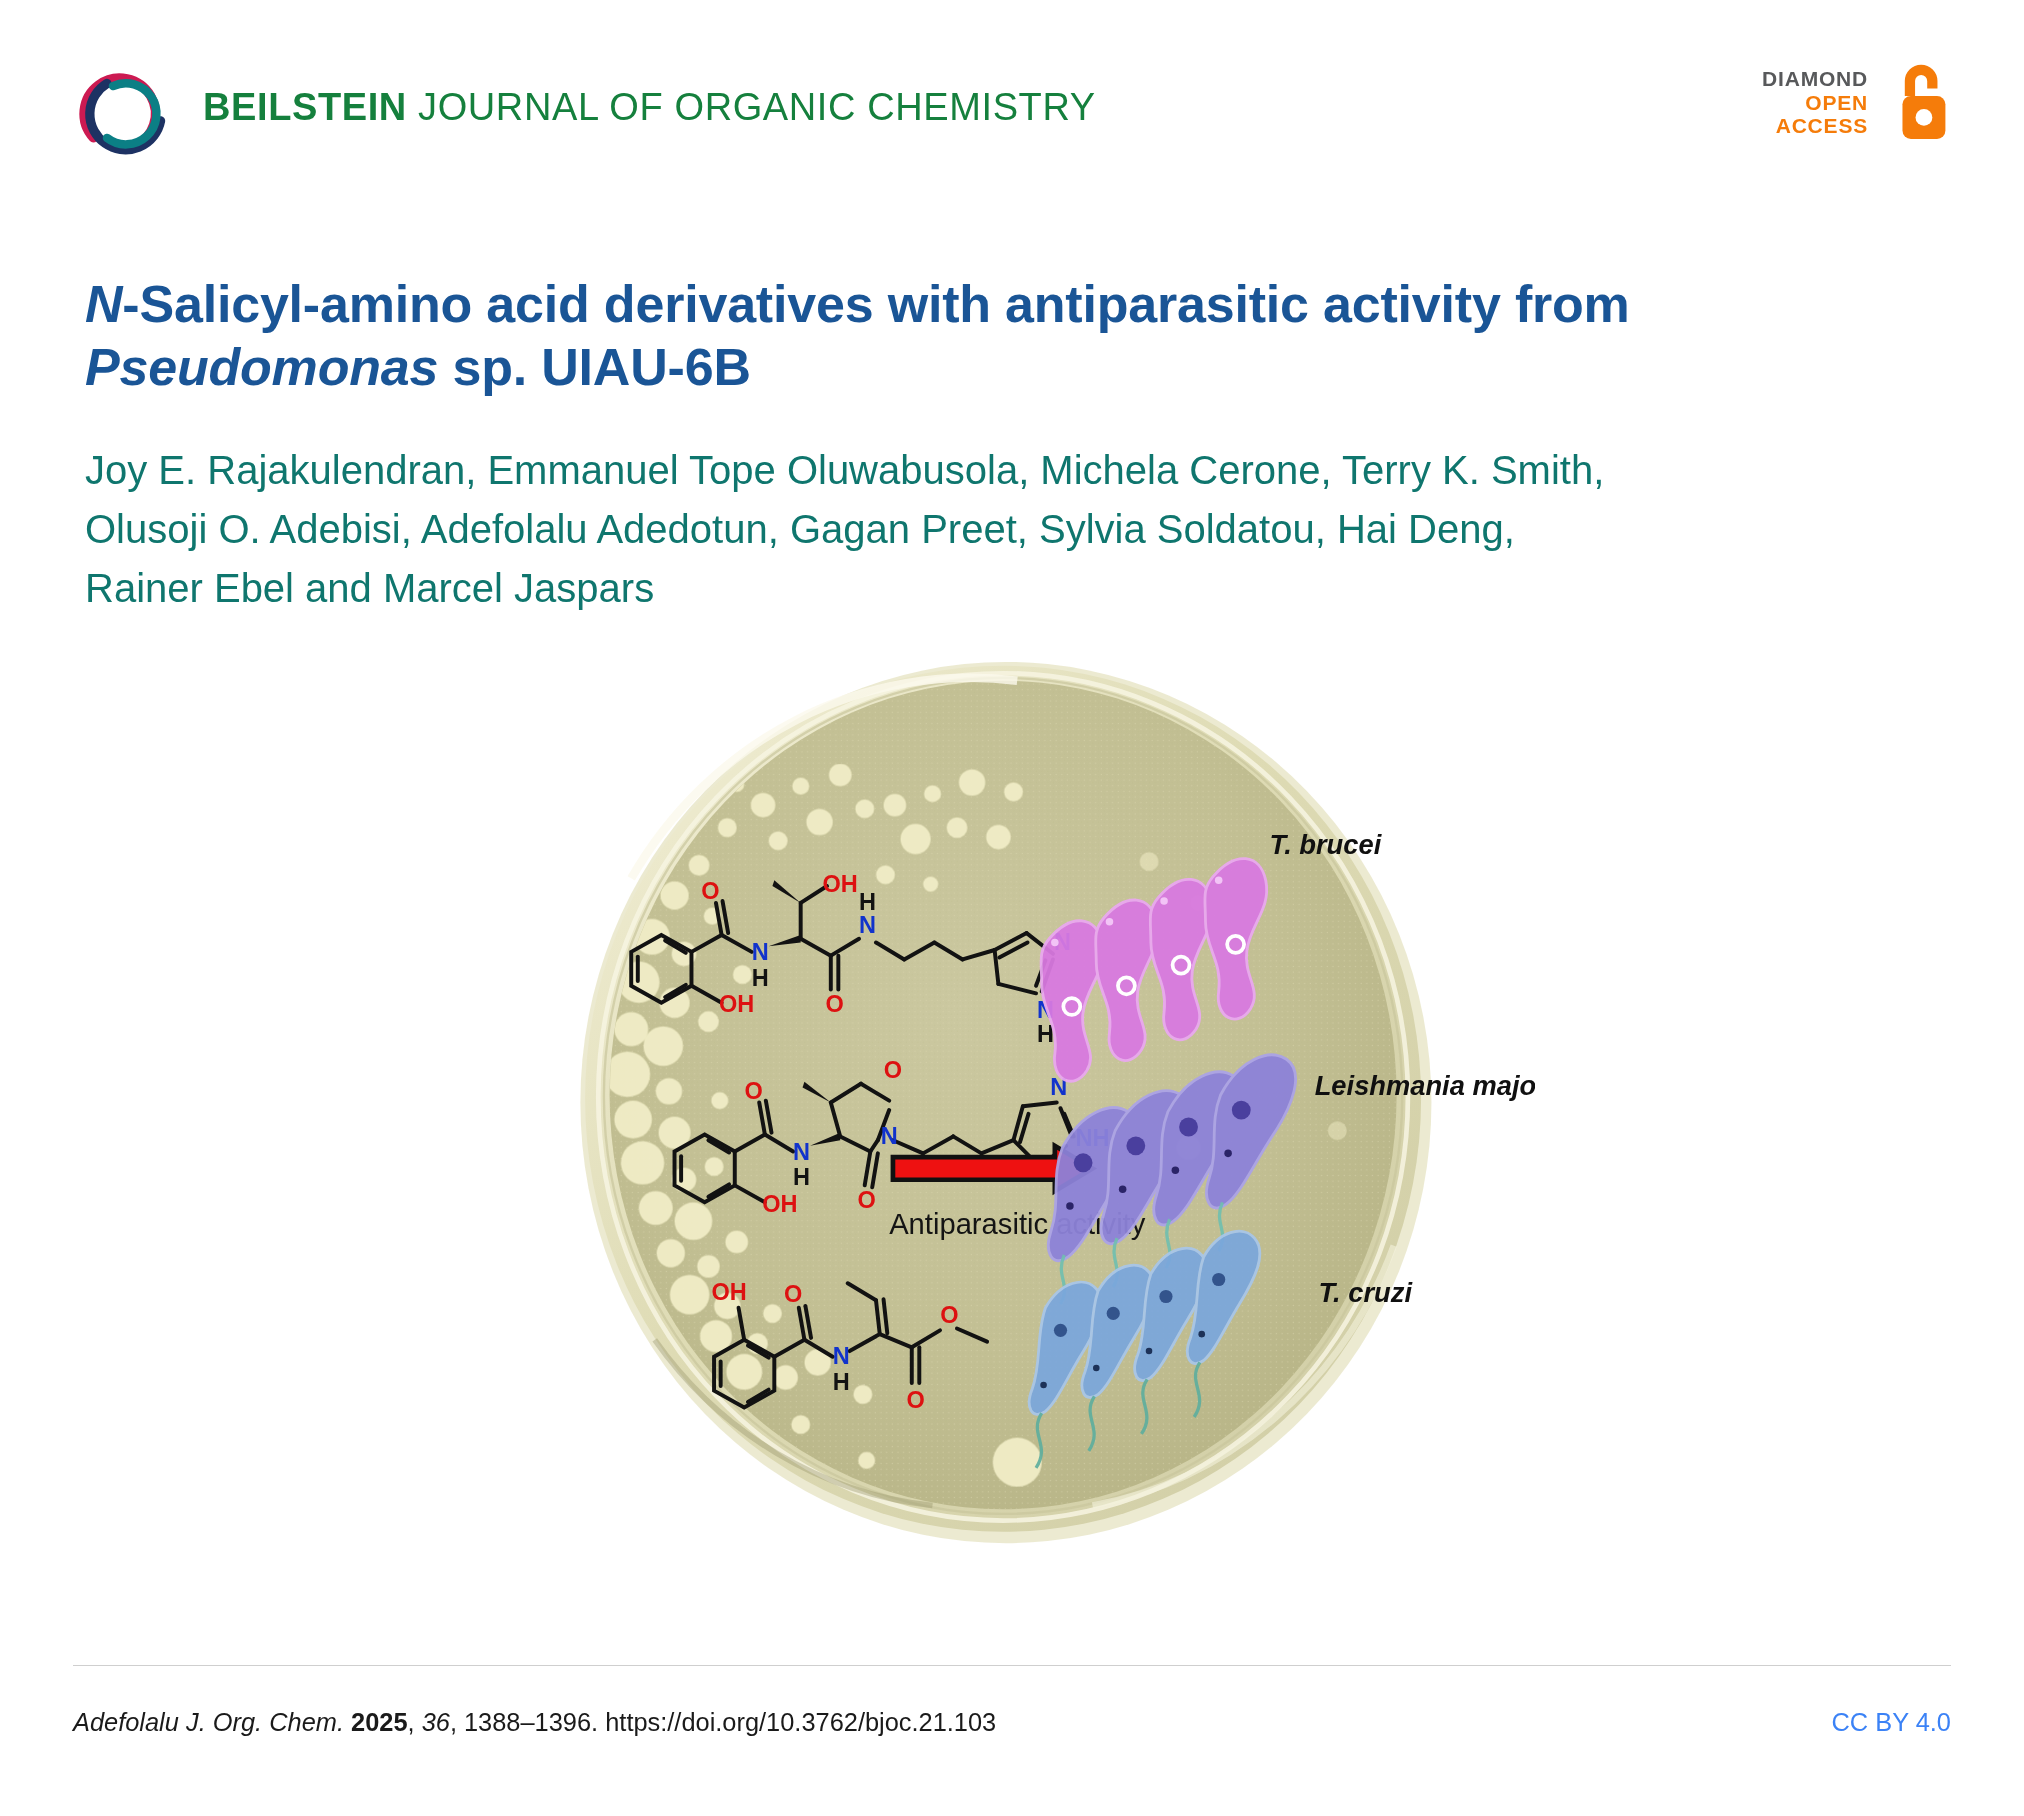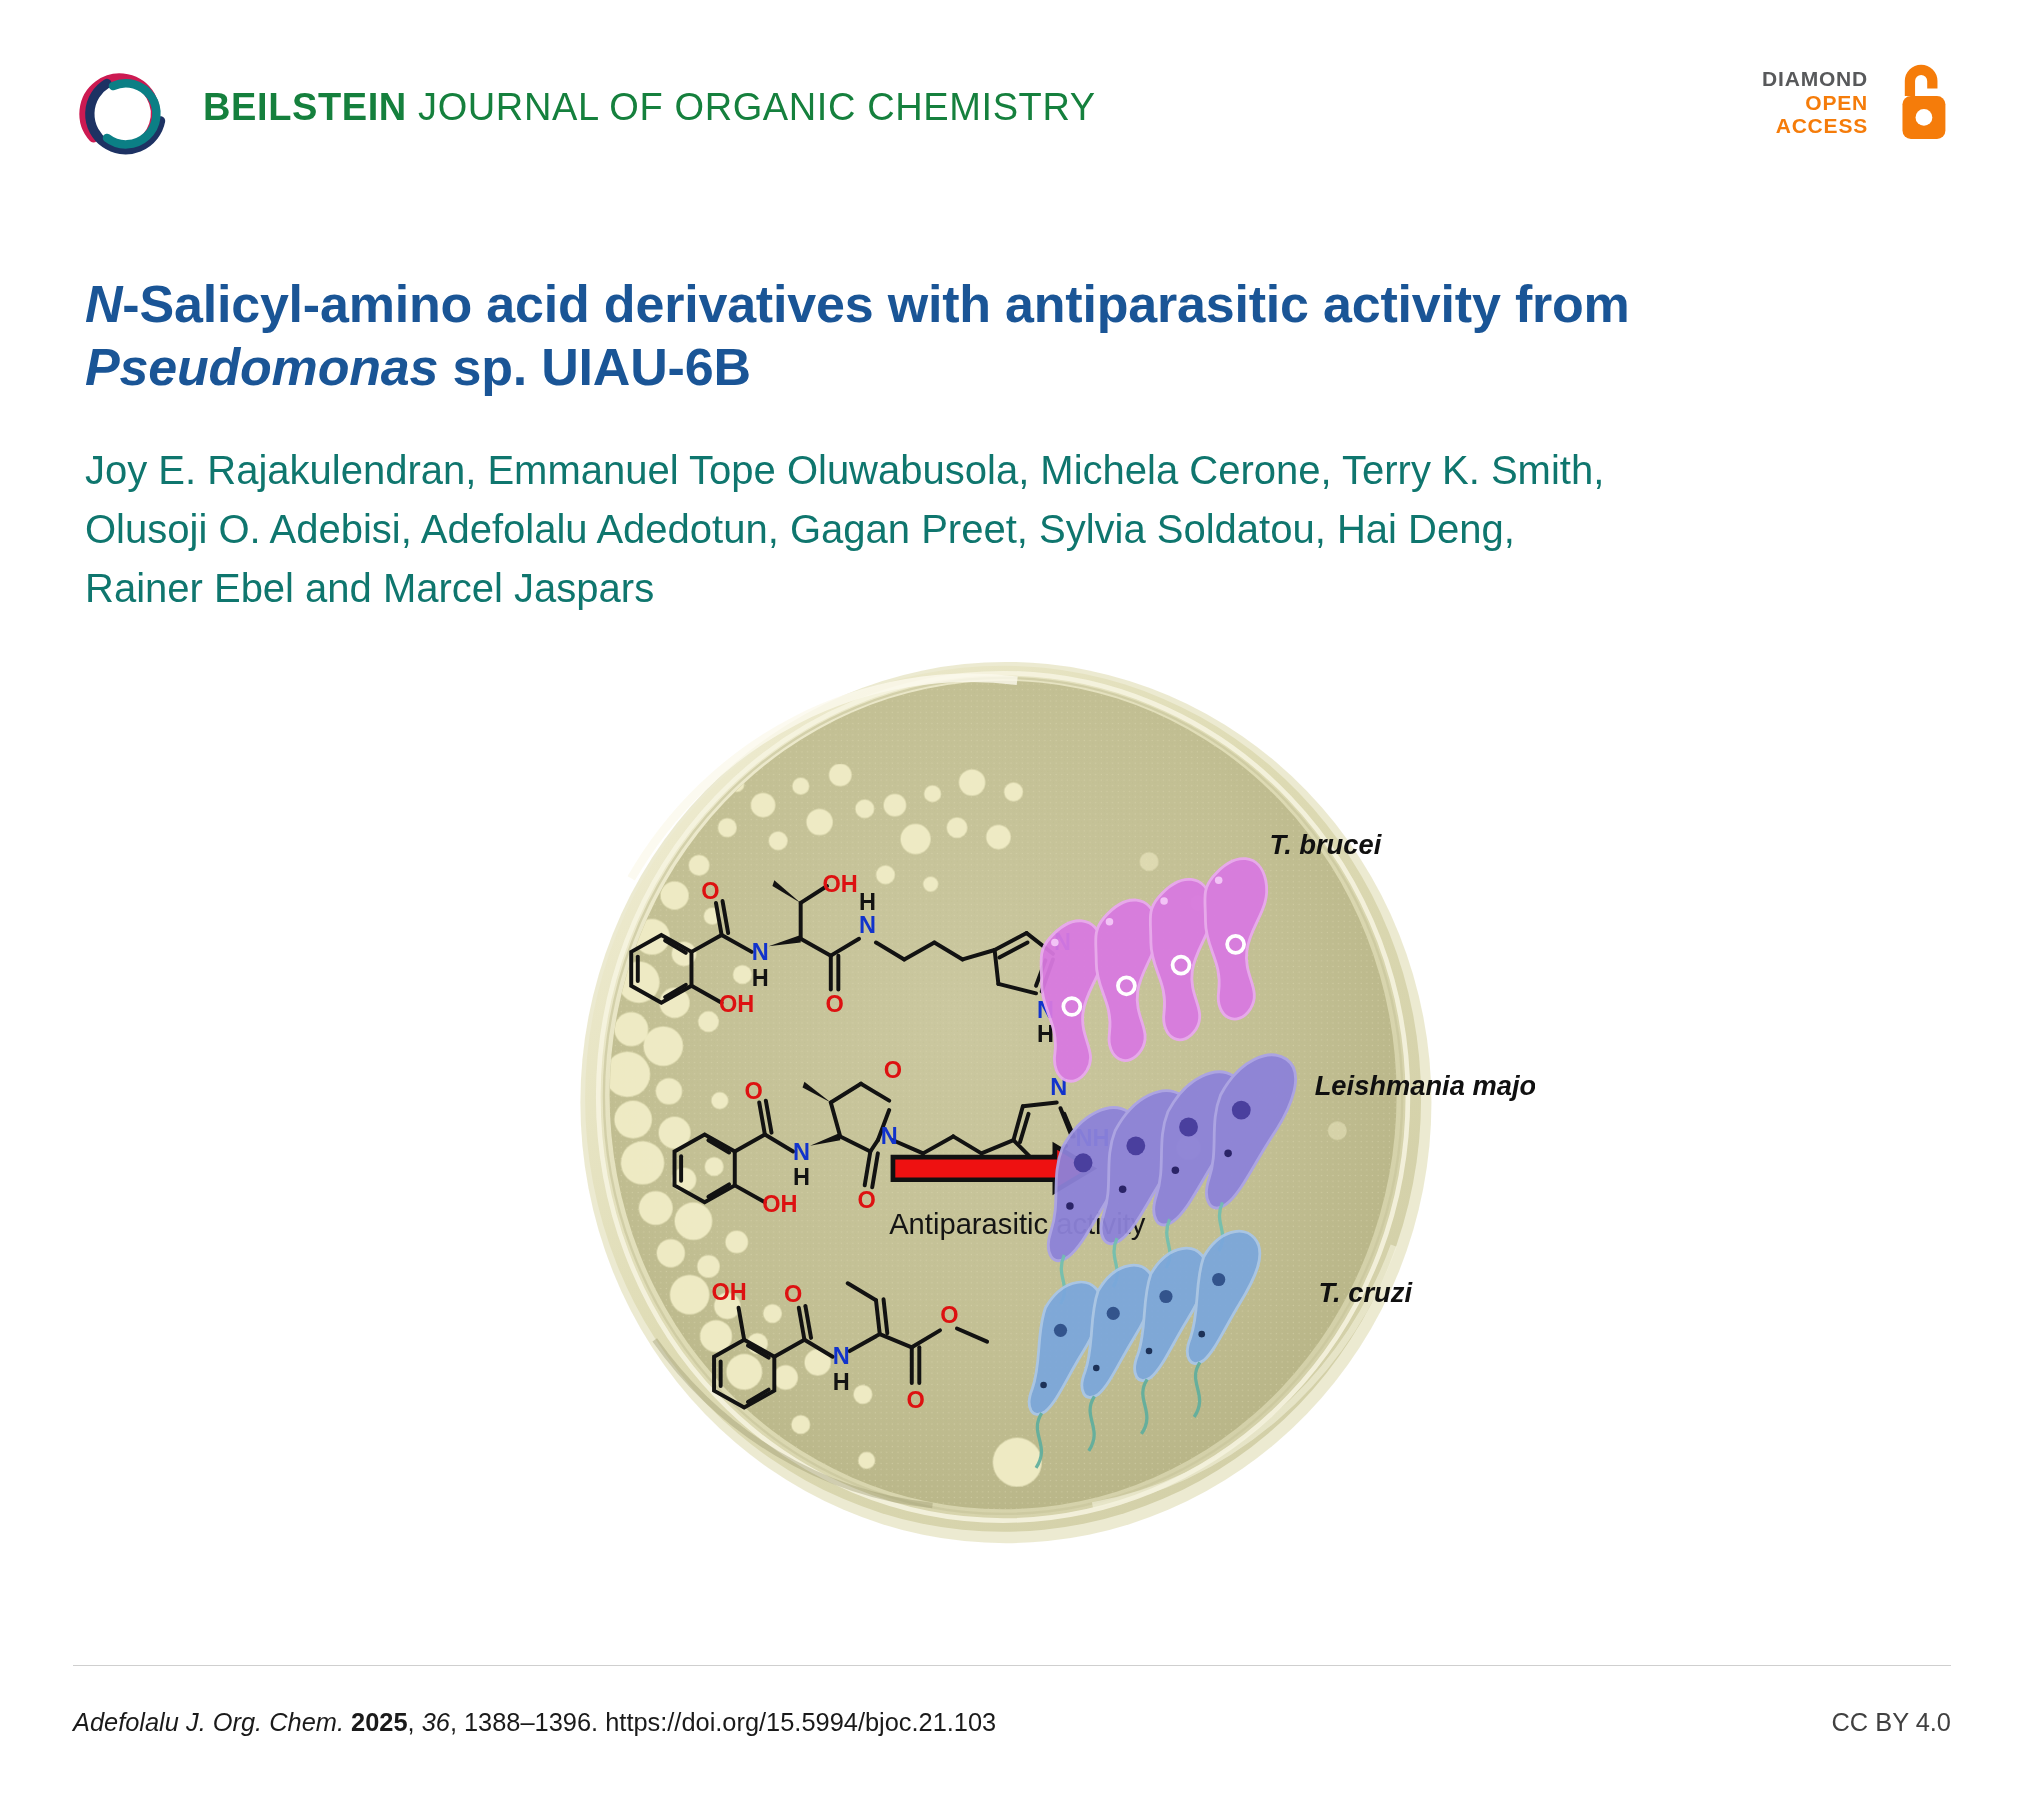--- a/index.html
+++ b/index.html
@@ -154,21 +154,21 @@
   }
   .citation {
     font-size: 25.4px;
     color: #1a1a1a;
     white-space: nowrap;
   }
   .citation .c-italic { font-style: italic; }
   .citation .c-bold { font-weight: bold; }
   .license {
     font-size: 25.4px;
-    color: #404040;
+    color: #3b82f6;
     white-space: nowrap;
   }
 </style>
 </head>
 <body>
 
 <div class="page">
 
   <div class="masthead">
 
@@ -530,19 +530,19 @@
         </g>
         <text x="880" y="700" font-family="'Liberation Sans', sans-serif" font-size="29" font-weight="bold" font-style="italic" fill="#101010">T. cruzi</text>
 
       </svg>
     </div>
   </div>
 
   <div class="footer">
     <div class="footer-rule"></div>
     <div class="footer-row">
-      <div class="citation"><span class="c-italic">Adefolalu J. Org. Chem.</span><span> </span><span class="c-bold">2025</span><span>,</span><span> </span><span class="c-italic">36</span><span>, 1388–1396. </span><span>https://doi.org/15.5994/bjoc.21.103</span></div>
+      <div class="citation"><span class="c-italic">Adefolalu J. Org. Chem.</span><span> </span><span class="c-bold">2025</span><span>,</span><span> </span><span class="c-italic">36</span><span>, 1388–1396. </span><span>https://doi.org/10.3762/bjoc.21.103</span></div>
       <div class="license">CC BY 4.0</div>
     </div>
   </div>
 
 </div>
 
 
 </body></html>

